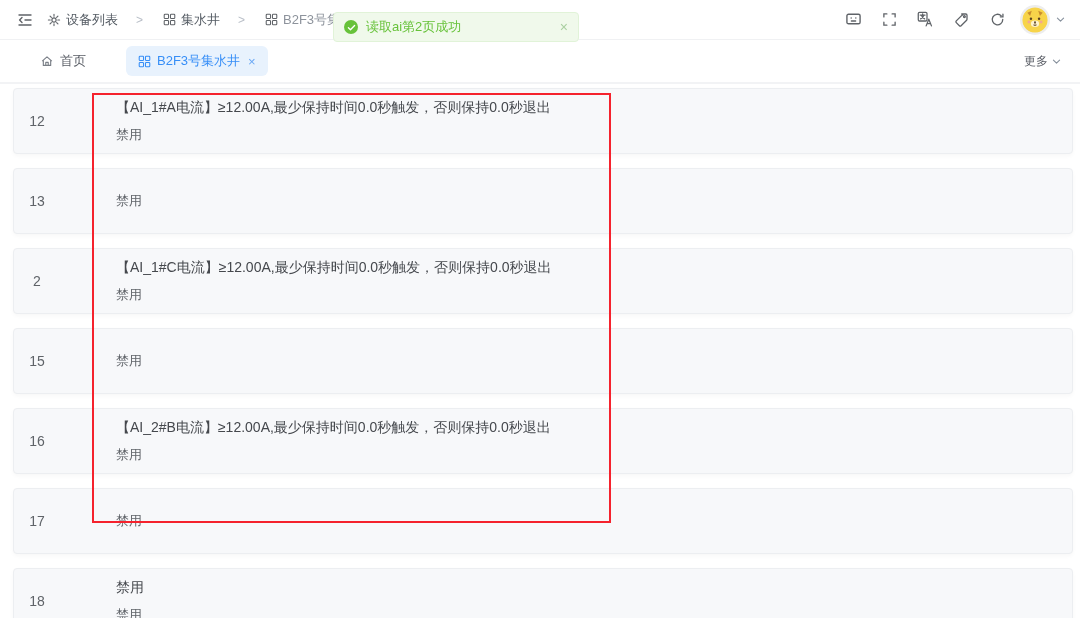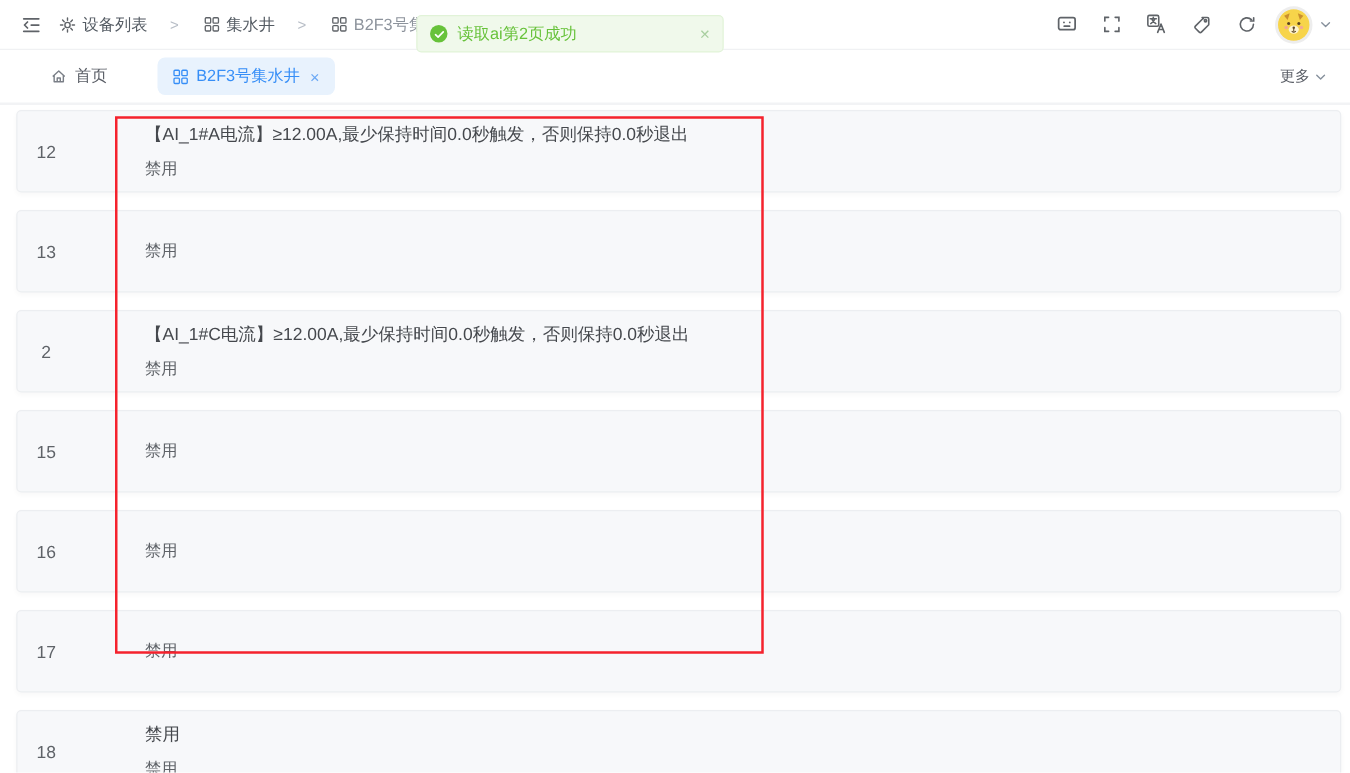--- a/index.html
+++ b/index.html
@@ -282,20 +282,21 @@
   <div class="row-card">
     <div class="row-num">15</div>
     <div class="row-body">
       <div class="row-status">禁用</div>
     </div>
   </div>
 
   <div class="row-card">
     <div class="row-num">16</div>
     <div class="row-body">
+      <div class="row-rule">【AI_2#B电流】≥12.00A,最少保持时间0.0秒触发，否则保持0.0秒退出</div>
       <div class="row-status">禁用</div>
     </div>
   </div>
 
   <div class="row-card">
     <div class="row-num">17</div>
     <div class="row-body">
       <div class="row-status">禁用</div>
     </div>
   </div>

